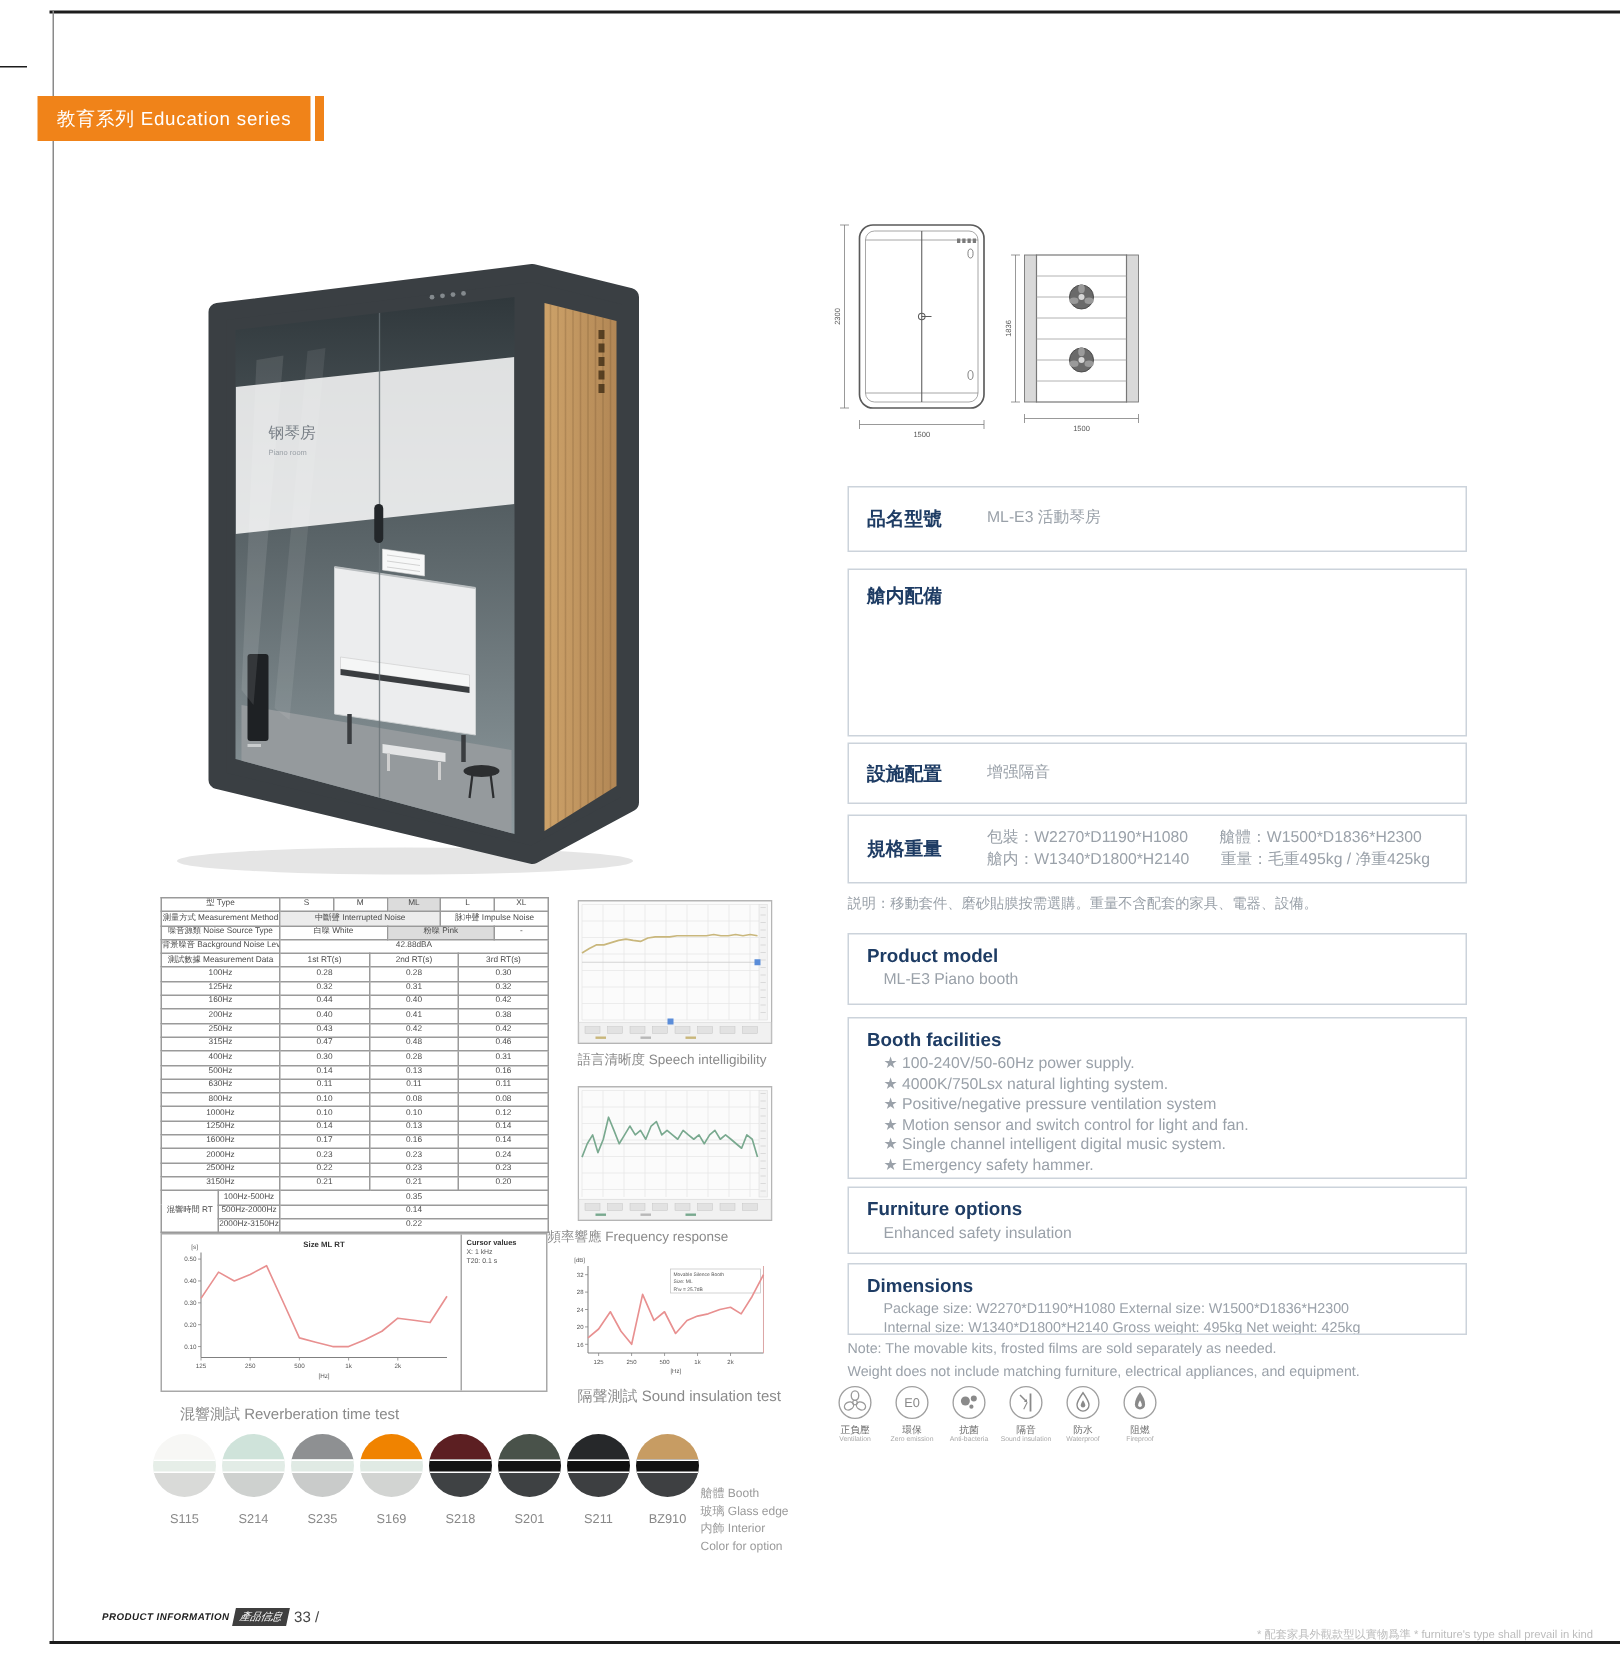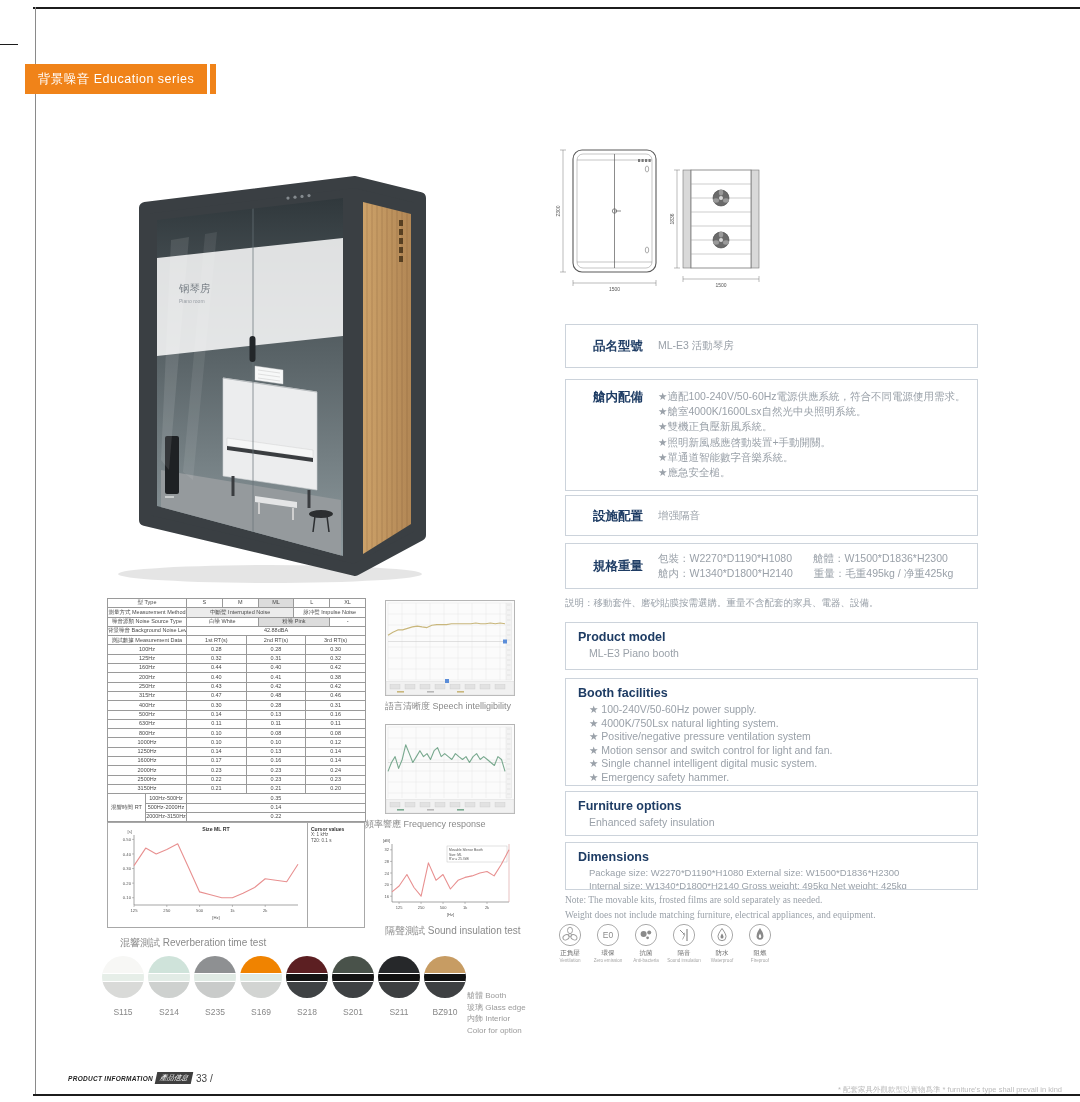--- a/index.html
+++ b/index.html
@@ -7,21 +7,21 @@
         font-family:"Liberation Sans","DejaVu Sans",sans-serif;overflow:hidden;}
   .abs{position:absolute;}
   .rule{background:#1c1c1c;}
   
   #series-tag{left:25px;top:64px;width:182px;height:30px;background:#f08319;color:#fff;
     font-size:12.5px;line-height:30px;text-align:center;letter-spacing:.5px;}
   #series-tag-stripe{left:210px;top:64px;width:6px;height:30px;background:#f08319;}
   
   .spec-box{left:565px;width:413px;border:1px solid #ccd3db;background:#fff;box-sizing:border-box;
     padding:9px 12px;display:flex;overflow:hidden;}
-  .spec-box .lbl{width:80px;flex:none;font-weight:bold;color:#1e3c64;font-size:12.5px;line-height:16px;text-align:center;}
+  .spec-box .lbl{width:80px;flex:none;font-weight:bold;color:#1e3c64;font-size:12.5px;line-height:16px;}
   .spec-box .content{font-size:10.5px;color:#9aa1a9;line-height:15.2px;}
   
   .en-box{left:565px;width:413px;border:1px solid #ccd3db;background:#fff;box-sizing:border-box;
     padding:7px 12px;overflow:hidden;}
   .en-box .title{font-weight:bold;color:#1e3c64;font-size:12.5px;margin-bottom:3px;}
   .en-box .content{font-size:10.5px;color:#9aa1a9;line-height:13.5px;padding-left:11px;}
   .en-box.small .content{font-size:9.5px;line-height:12.5px;}
   .note-text{font-size:9.5px;color:#9aa1a9;line-height:14.5px;}
   
   #certs{left:551px;top:923px;display:flex;}
@@ -65,21 +65,21 @@
 </head>
 <body>
 
 <div id="page">
 
   <div class="abs rule" style="left:33px;top:7px;width:1047px;height:2px;"></div>
   <div class="abs" style="left:35px;top:7px;width:1px;height:1089px;background:#8a8a8a;"></div>
   <div class="abs rule" style="left:0;top:44px;width:18px;height:1px;"></div>
   <div class="abs rule" style="left:33px;top:1094px;width:1047px;height:2px;"></div>
 
-  <div class="abs" id="series-tag">背景噪音 Education series</div>
+  <div class="abs" id="series-tag">教育系列 Education series</div>
   <div class="abs" id="series-tag-stripe"></div>
 
   <svg class="abs" viewBox="0 0 327 445" style="left:105px;top:140px;width:327px;height:445px;">
     <defs>
       <linearGradient id="gGlass" x1="0" y1="0" x2="0" y2="1">
         <stop offset="0" stop-color="#30383c"></stop>
           <stop offset="0.45" stop-color="#5a6468"></stop>
         <stop offset="1" stop-color="#8e9a9e"></stop>
       </linearGradient>
       <linearGradient id="gWood" x1="0" y1="0" x2="1" y2="0">
@@ -216,28 +216,20 @@
   </svg>
 
   <div class="abs spec-box" style="top:324px;height:44px;align-items:center;">
     <div class="lbl">品名型號</div>
     <div class="content">
         <div class="line">ML-E3 活動琴房</div>
       </div>
   </div>
   <div class="abs spec-box" style="top:379px;height:112px;">
     <div class="lbl">艙内配備</div>
-    <div class="content">
-        <div class="line">★適配100-240V/50-60Hz電源供應系統，符合不同電源使用需求。</div>
-        <div class="line">★艙室4000K/1600Lsx自然光中央照明系統。</div>
-        <div class="line">★雙機正負壓新風系統。</div>
-        <div class="line">★照明新風感應啓動裝置+手動開關。</div>
-        <div class="line">★單通道智能數字音樂系統。</div>
-        <div class="line">★應急安全槌。</div>
-      </div>
   </div>
   <div class="abs spec-box" style="top:495px;height:41px;align-items:center;">
     <div class="lbl">設施配置</div>
     <div class="content">
         <div class="line">增强隔音</div>
       </div>
   </div>
   <div class="abs spec-box" style="top:543px;height:46px;align-items:center;">
     <div class="lbl">規格重量</div>
     <div class="content">
@@ -270,21 +262,21 @@
         <div class="line">Enhanced safety insulation</div>
       </div>
   </div>
   <div class="abs en-box small" style="top:842px;height:48px;">
     <div class="title">Dimensions</div>
     <div class="content">
         <div class="line">Package size: W2270*D1190*H1080    External size: W1500*D1836*H2300</div>
         <div class="line">Internal size: W1340*D1800*H2140    Gross weight: 495kg    Net weight: 425kg</div>
       </div>
   </div>
-  <div class="abs note-text" style="left:565px;top:893px;width:413px;font-family:Liberation Serif, serif;">
+  <div class="abs note-text" style="left:565px;top:893px;width:413px;">
       <div class="line">Note:  The movable kits, frosted films are sold separately as needed.</div>
       <div class="line">Weight does not include matching furniture, electrical appliances, and equipment.</div>
     </div>
 
   <div class="abs" id="certs">
     <div class="cert">
       <svg viewBox="0 0 24 24">
         <circle cx="12" cy="12" r="10.6" fill="none" stroke="#a0a0a0" stroke-width="0.9"></circle>
         <g fill="none" stroke="#9a9a9a" stroke-width="0.9">
           <ellipse cx="12" cy="7.4" rx="2.5" ry="3.2"></ellipse>

